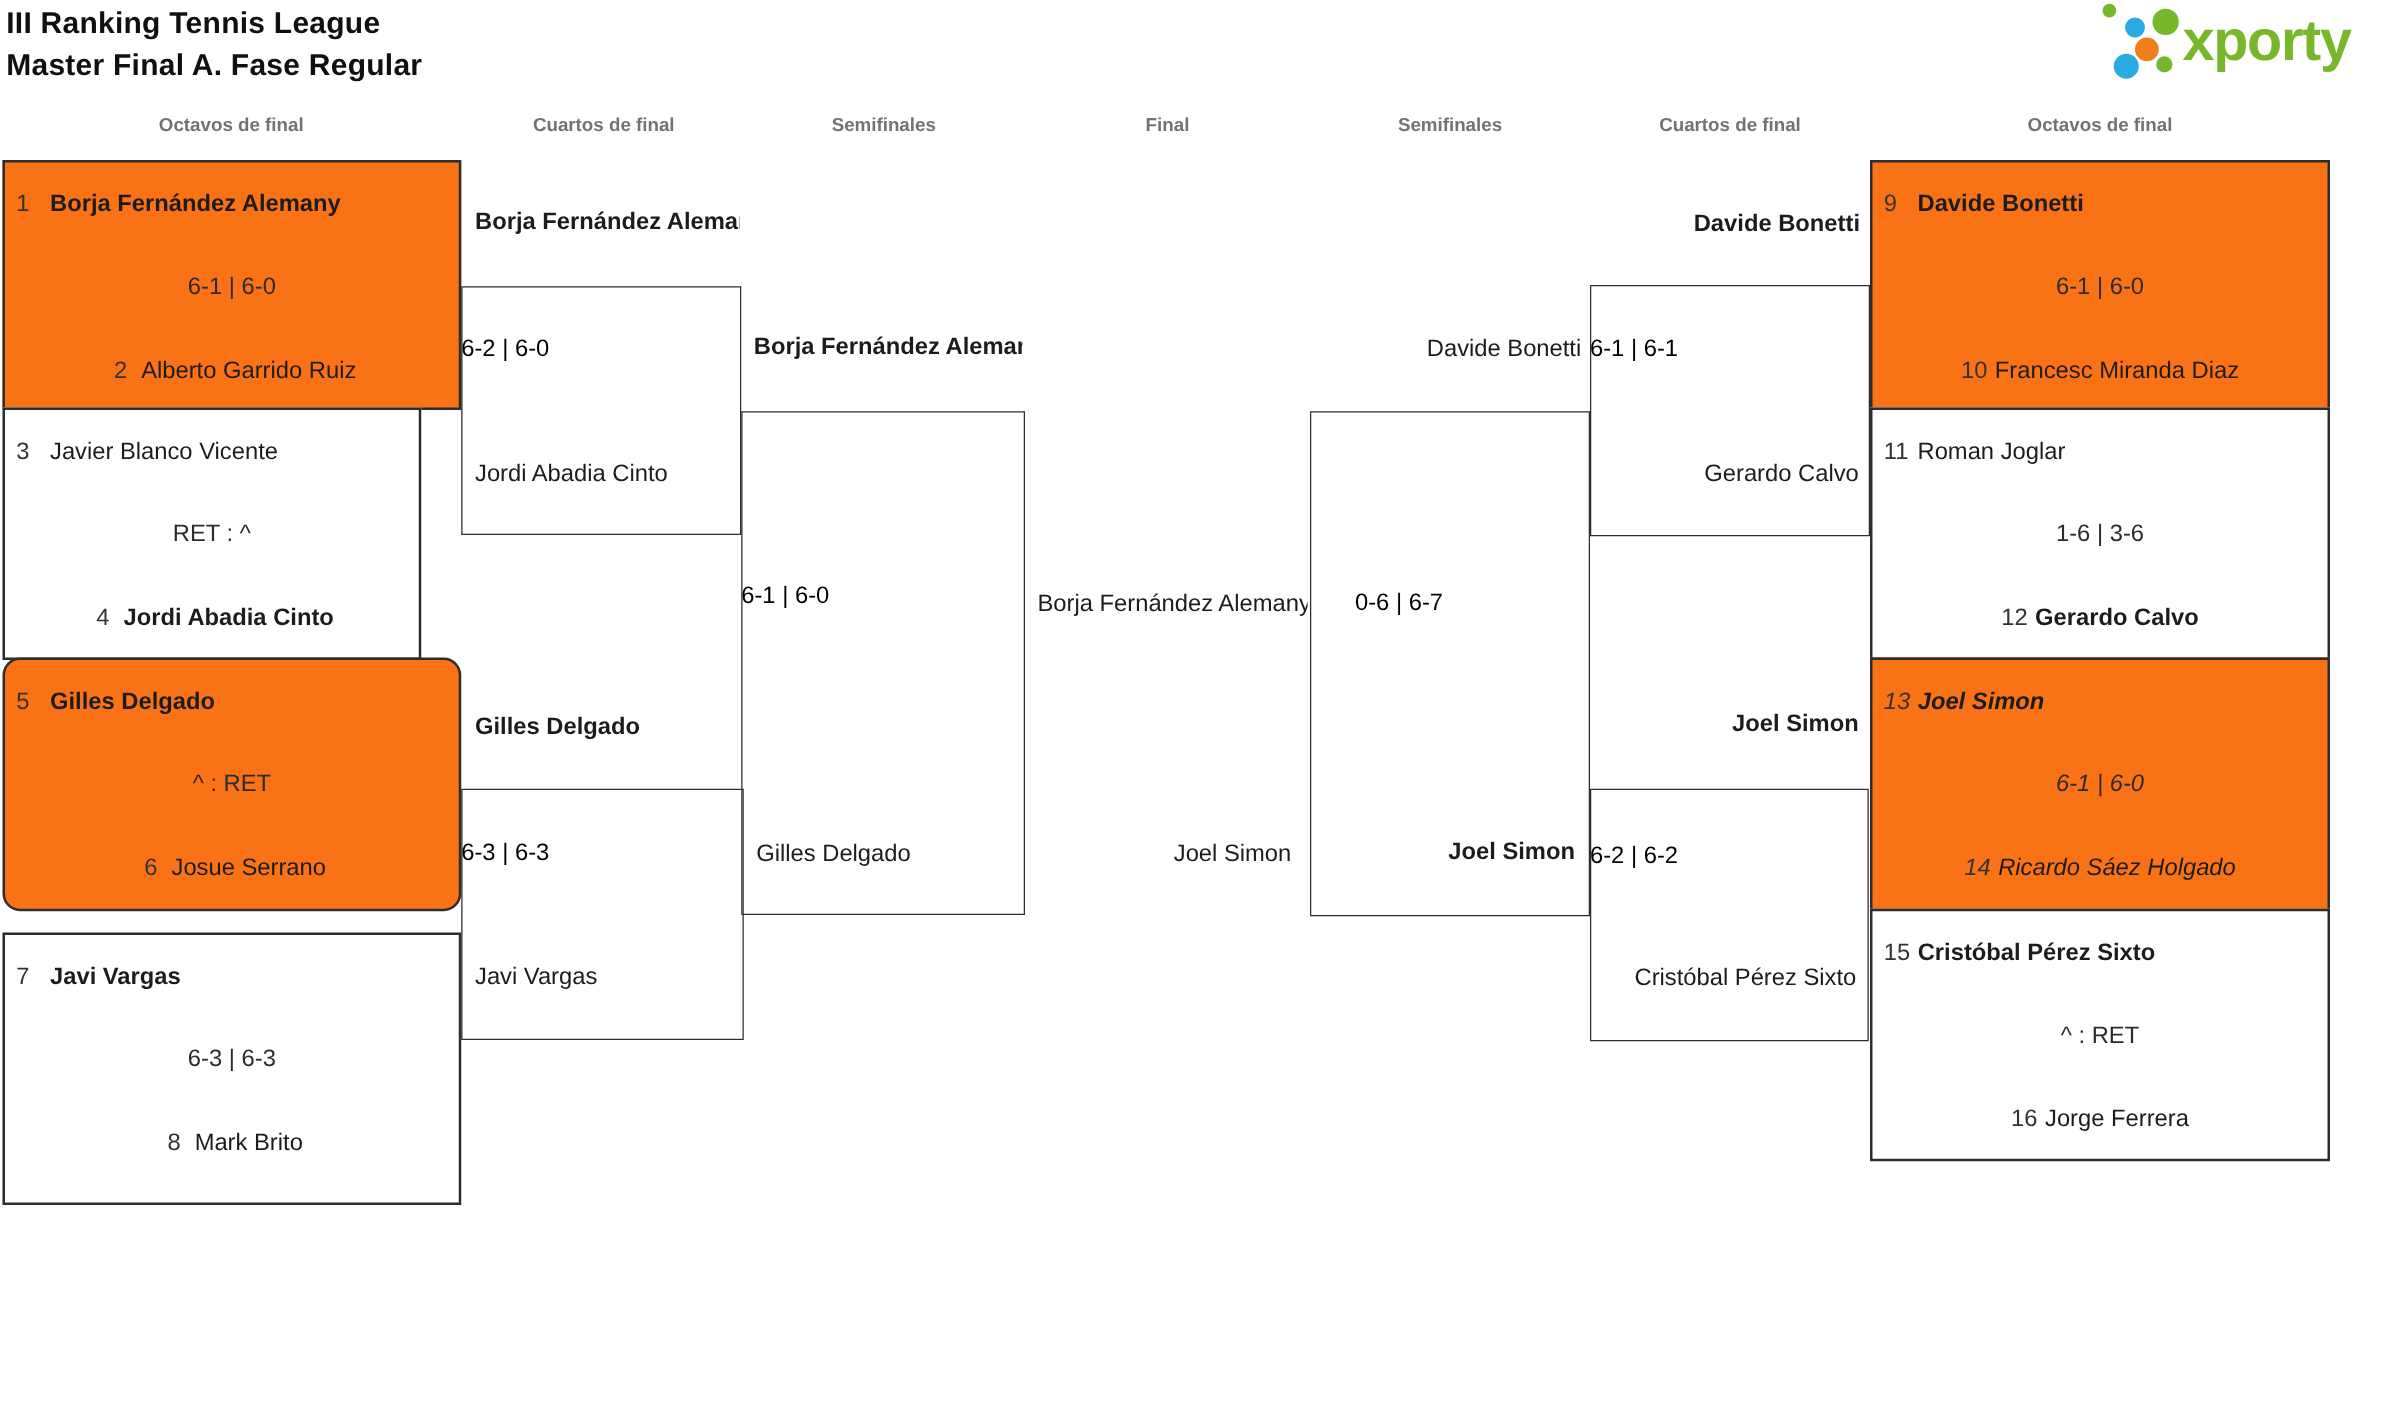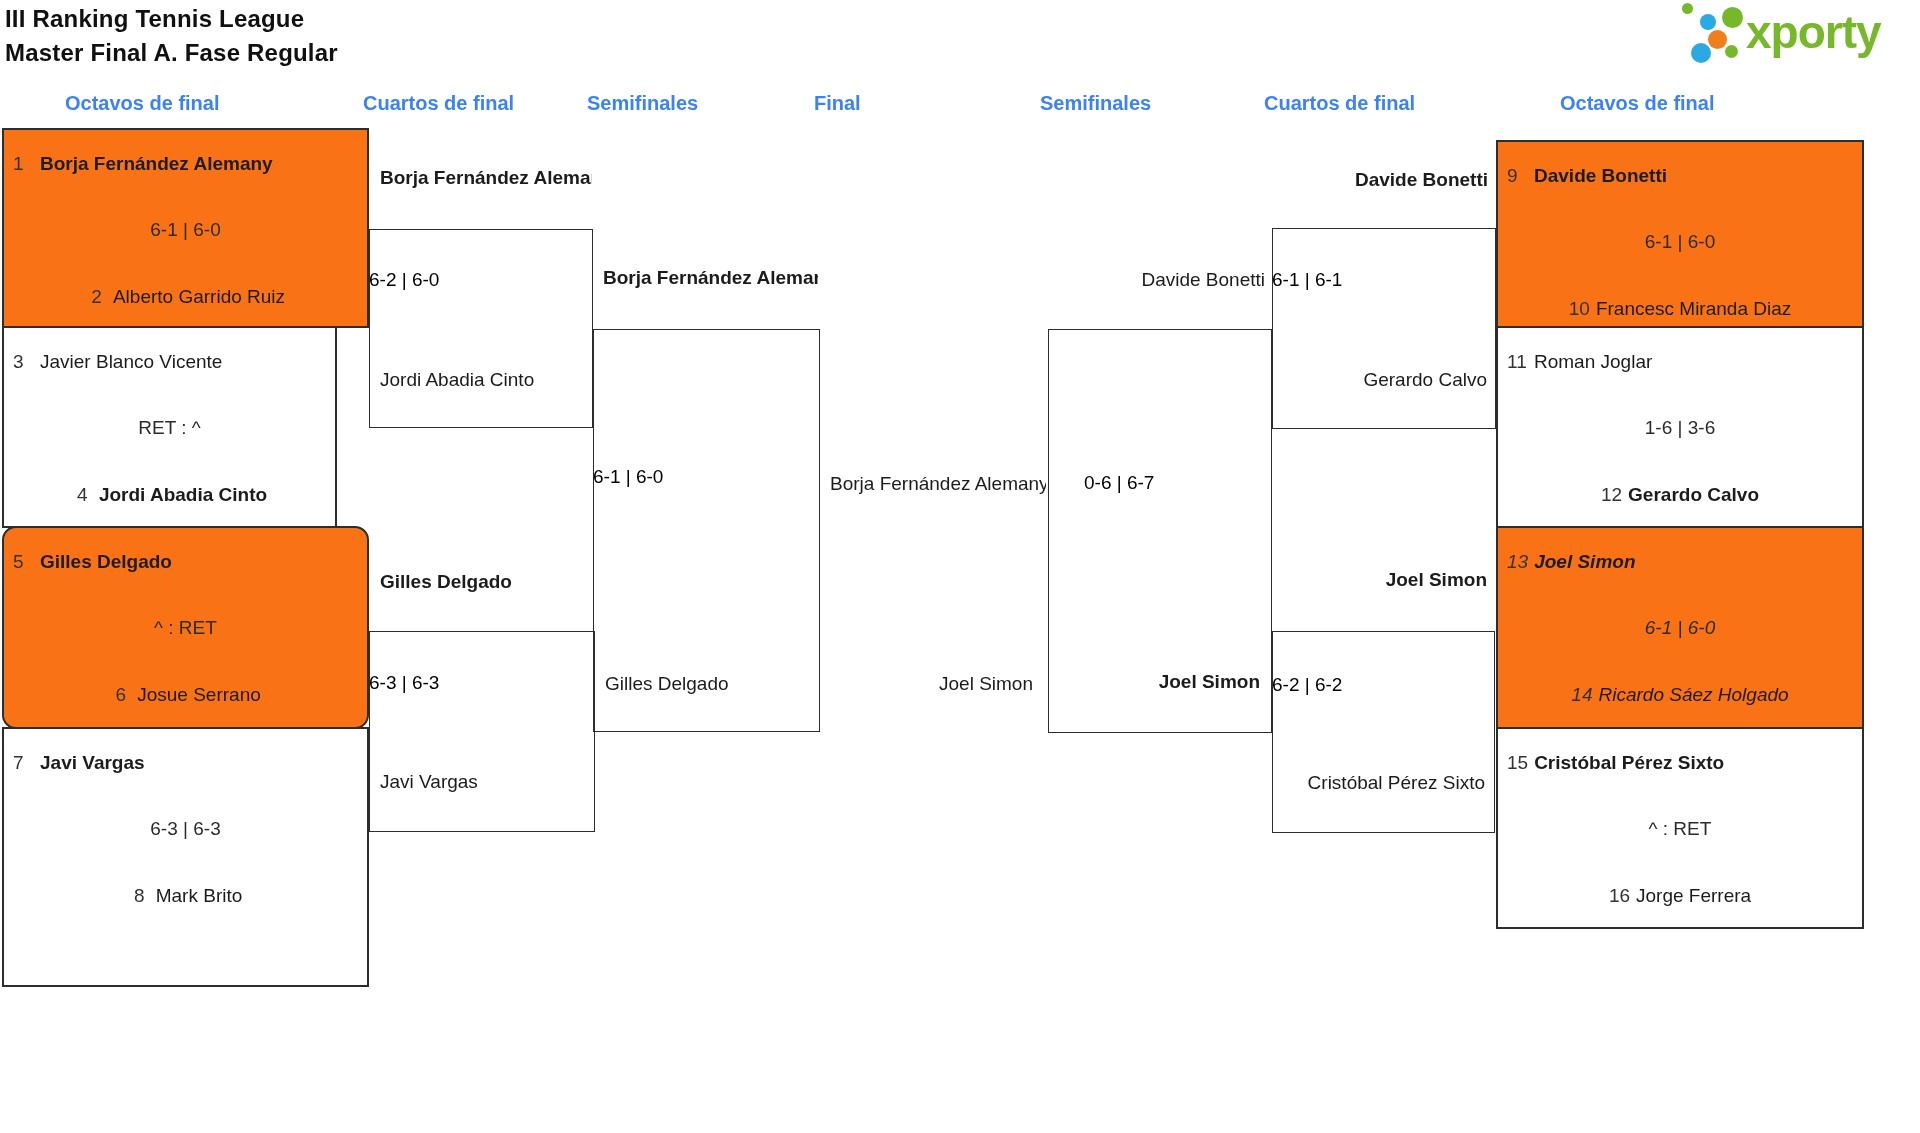--- a/index.html
+++ b/index.html
@@ -7,21 +7,21 @@
   .stage{position:relative;width:1920px;height:1133px;background:#fff;overflow:hidden;}
 
   
   .title{position:absolute;left:5px;top:2px;font-size:24px;font-weight:700;color:#101010;line-height:34px;letter-spacing:.2px;}
 
   
   .dot{position:absolute;border-radius:50%;}
   .logo-text{position:absolute;left:1746px;top:6px;font-size:46px;line-height:52px;font-weight:700;color:#76b82a;letter-spacing:-1px;}
 
   
-  .rh{position:absolute;top:92px;width:240px;font-size:20px;font-weight:700;color:#3b82f6;}
+  .rh{position:absolute;top:92px;width:240px;text-align:center;font-size:15px;font-weight:700;color:#737373;}
 
   
   .obox{position:absolute;box-sizing:border-box;border:2px solid #2d2d2d;background:#fff;}
   .obox.shaded{background:#f97316;}
   .row{position:absolute;left:0;right:0;padding:0 9px;transform:translateY(-50%);white-space:nowrap;font-size:19px;overflow:hidden;}
   .row.r1{top:34px;}
   .row.rs{top:100px;text-align:center;color:#2b2b2b;}
   .row.r2{top:167px;text-align:center;}
   .seed{display:inline-block;min-width:21px;color:#333;font-weight:400;margin-right:6px;}
   .bold{font-weight:700;}
@@ -71,27 +71,27 @@
   <div class="obox" style="left:2px;top:326px;width:335px;height:202px;">
     <div class="row r1"><span class="seed">3</span><span>Javier Blanco Vicente</span></div>
     <div class="row rs">RET : ^</div>
     <div class="row r2"><span class="seed">4</span><span class="bold">Jordi Abadia Cinto</span></div>
   </div>
   <div class="obox shaded" style="left:2px;top:526px;width:367px;height:203px;border-radius:14px;">
     <div class="row r1"><span class="seed">5</span><span class="bold">Gilles Delgado</span></div>
     <div class="row rs">^ : RET</div>
     <div class="row r2"><span class="seed">6</span><span>Josue Serrano</span></div>
   </div>
-  <div class="obox" style="left:2px;top:727px;width:367px;height:260px;">
+  <div class="obox" style="left:2px;top:746px;width:367px;height:218px;">
     <div class="row r1"><span class="seed">7</span><span class="bold">Javi Vargas</span></div>
     <div class="row rs">6-3 | 6-3</div>
     <div class="row r2"><span class="seed">8</span><span>Mark Brito</span></div>
   </div>
 
-  <div class="obox shaded" style="left:1496px;top:128px;width:368px;height:200px;margin-top:12px;">
+  <div class="obox shaded" style="left:1496px;top:128px;width:368px;height:200px;">
     <div class="row r1"><span class="seed">9</span><span class="bold">Davide Bonetti</span></div>
     <div class="row rs">6-1 | 6-0</div>
     <div class="row r2"><span class="seed">10</span><span>Francesc Miranda Diaz</span></div>
   </div>
   <div class="obox" style="left:1496px;top:326px;width:368px;height:202px;">
     <div class="row r1"><span class="seed">11</span><span>Roman Joglar</span></div>
     <div class="row rs">1-6 | 3-6</div>
     <div class="row r2"><span class="seed">12</span><span class="bold">Gerardo Calvo</span></div>
   </div>
   <div class="obox shaded" style="left:1496px;top:526px;width:368px;height:203px;font-style:italic;">

